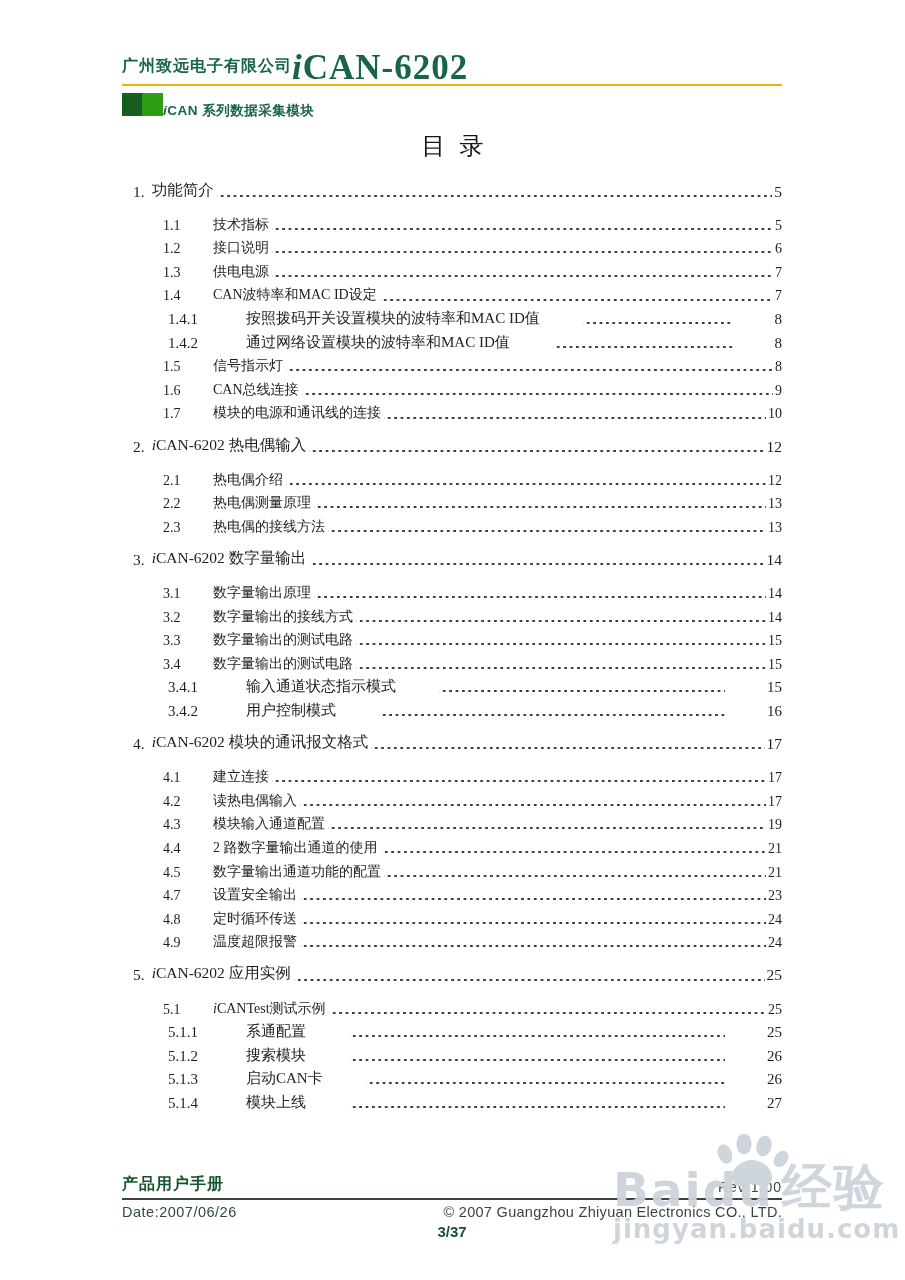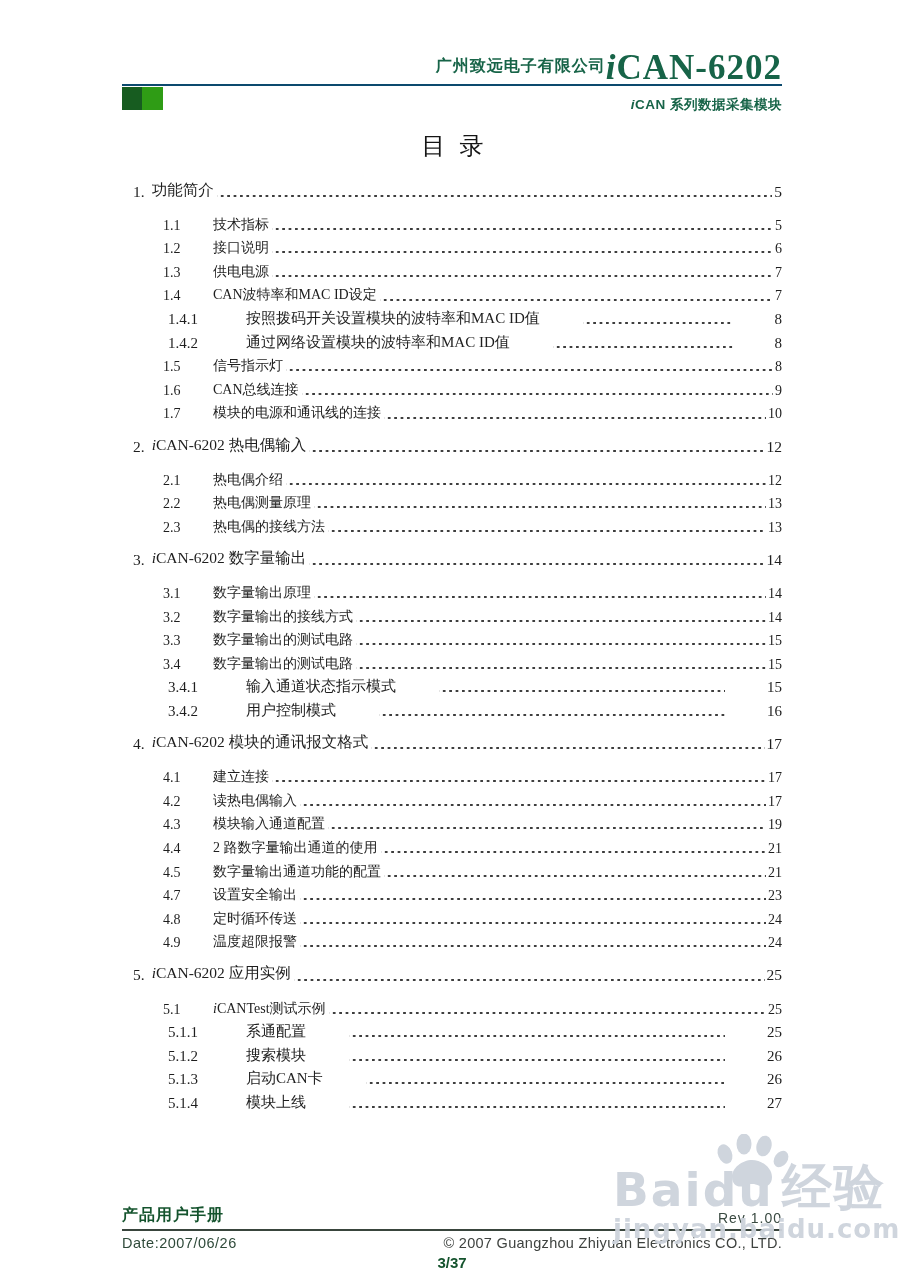--- a/index.html
+++ b/index.html
@@ -5,28 +5,28 @@
   html,body{margin:0;padding:0;background:#888;}
   .page{
     position:relative;width:905px;height:1280px;background:#ffffff;
     overflow:hidden;margin:0 auto;
     font-family:"Liberation Serif","DejaVu Serif",serif;
     color:#1e1e1e;
   }
 
   
   .header{position:absolute;left:122px;right:123px;top:52px;}
-  .h-top{display:flex;justify-content:flex-end;align-items:flex-end;
-         border-bottom:2px solid #0c4a6e;}
+  .h-top{display:flex;justify-content:flex-start;align-items:flex-end;
+         border-bottom:2px solid #eab308;}
   .company{font-family:"Liberation Sans","DejaVu Sans",sans-serif;
            font-weight:bold;font-size:16px;color:#176448;padding-bottom:7px;letter-spacing:1px;}
   .product{font-family:"Liberation Serif","DejaVu Serif",serif;
            font-weight:bold;font-size:35px;line-height:0.92;color:#176448;letter-spacing:1px;}
   .product::first-letter{font-style:italic;}
-  .h-sub{display:flex;justify-content:space-between;align-items:flex-start;margin-top:1px;}
+  .h-sub{display:flex;align-items:flex-start;margin-top:7px;}
   .squares{display:flex;}
   .sq-dark{width:20px;height:23px;background:#175c20;}
   .sq-light{width:21px;height:23px;background:#2f9c15;}
   .subtitle{font-family:"Liberation Sans","DejaVu Sans",sans-serif;
             font-weight:bold;font-size:13.5px;color:#176448;margin-top:9px;letter-spacing:0.5px;}
   .subtitle::first-letter{font-style:italic;}
 
   
   .page-title{position:absolute;left:0;right:0;top:130px;text-align:center;
               font-size:24px;color:#151515;letter-spacing:14px;text-indent:14px;}
@@ -44,21 +44,21 @@
   .lvl1{font-size:15.5px;margin-top:9.5px;margin-bottom:9.5px;padding-left:11px;}
   .lvl1 .num{margin-right:7px;}
   .lvl2{font-size:14px;padding-left:41px;}
   .lvl2 .num{width:50px;}
   .lvl3{font-size:15px;padding-left:46px;gap:40px;}
   .lvl3 .num{width:36px;margin-right:2px;}
   .toc .lvl1:first-child{margin-top:4px;}
 
   
   .footer{position:absolute;left:122px;right:123px;top:1174px;
-          font-family:"Liberation Sans","DejaVu Sans",sans-serif;margin-top:31px;}
+          font-family:"Liberation Sans","DejaVu Sans",sans-serif;}
   .f-top{display:flex;justify-content:space-between;align-items:flex-end;
          border-bottom:2px solid #39453d;padding-bottom:3px;}
   .f-manual{font-weight:bold;font-size:16px;color:#14532d;letter-spacing:1px;}
   .f-rev{font-size:14px;color:#3a4a42;letter-spacing:1px;}
   .f-mid{display:flex;justify-content:space-between;margin-top:4px;font-size:14.5px;}
   .f-date{color:#2f4a3a;letter-spacing:0.5px;}
   .f-copy{color:#3e423f;letter-spacing:0.3px;}
   .f-page{text-align:center;font-weight:bold;font-size:15px;color:#14532d;margin-top:3px;}
 
   

